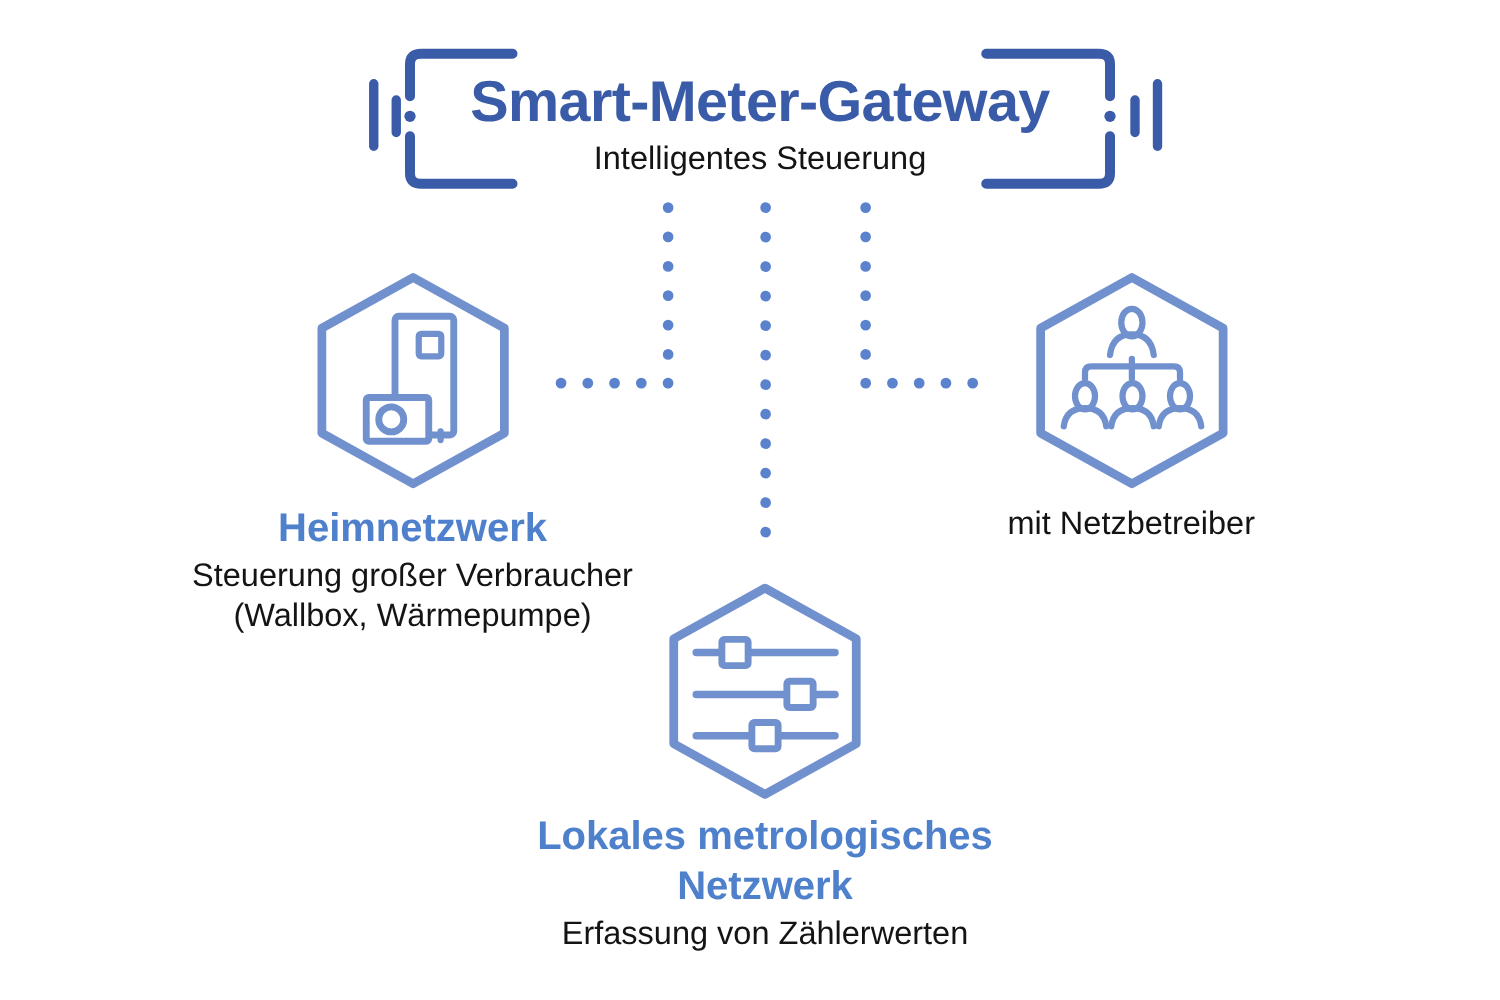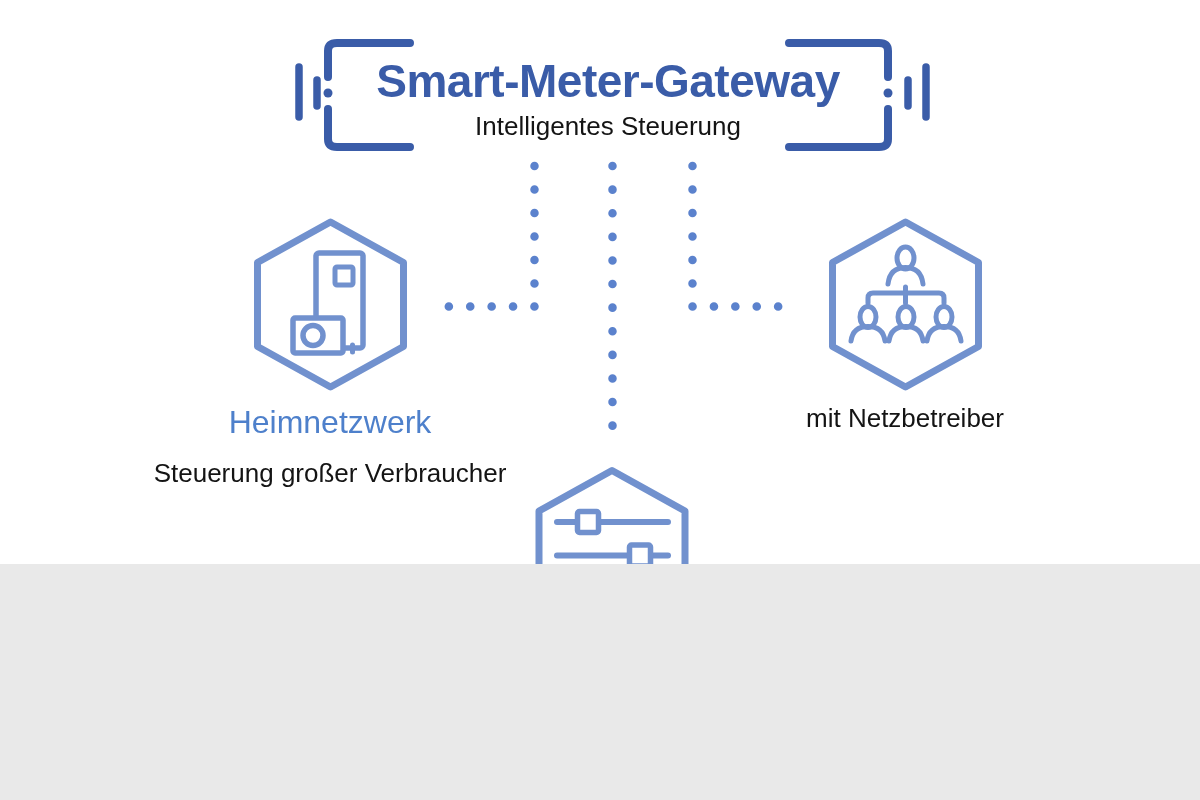--- a/index.html
+++ b/index.html
@@ -9,21 +9,21 @@
     --hex-blue:#7191CE;
     --dot-blue:#5B82CD;
     --heading-blue:#4E80CB;
     --text-black:#141414;
     --background:#FFFFFF;
   }
   html,body{margin:0;padding:0;}
   body{background:#e9e9e9;}
   .stage{
     position:relative;
-    width:1200px;height:564px;
+    width:1200px;height:800px;
     background:var(--background);
     overflow:hidden;
     font-family:"Liberation Sans","DejaVu Sans",sans-serif;
   }
   .art{position:absolute;left:0;top:0;}
 
   
   .frame{stroke:var(--frame-blue);fill:none;stroke-width:8;stroke-linecap:round;stroke-linejoin:round;}
   .bar{stroke:var(--frame-blue);stroke-width:7.5;stroke-linecap:round;}
   .framedot{fill:var(--frame-blue);}
@@ -37,23 +37,23 @@
 
   
   .title-block{position:absolute;left:308px;top:57px;width:600px;text-align:center;}
   .main-title{font-size:46px;font-weight:700;letter-spacing:-0.5px;line-height:48px;color:var(--title-blue);}
   .subtitle{font-size:26px;line-height:30px;margin-top:6px;color:var(--text-black);}
 
   .node-label{position:absolute;text-align:center;}
   .node-label.left{left:80px;top:402px;width:500px;}
   .node-label.right{left:655px;top:402px;width:500px;}
   .node-label.bottom{left:392px;top:648px;width:440px;}
-  .node-heading{font-size:32px;font-weight:400;line-height:40px;color:var(--heading-blue);}
+  .node-heading{font-size:32px;font-weight:700;line-height:40px;color:var(--heading-blue);}
   .node-sub{font-size:26px;line-height:32px;color:var(--text-black);}
-  .node-sub.first{margin-top:15px;}
+  .node-sub.first{margin-top:2px;}
 </style>
 </head>
 <body>
 
 <div class="stage">
 
   <svg class="art" width="1200" height="800" viewBox="0 0 1200 800">
 
     <g>
       <g>
@@ -121,20 +121,25 @@
   </svg>
 
   <div class="title-block">
     <div class="main-title">Smart-Meter-Gateway</div>
     <div class="subtitle">Intelligentes Steuerung</div>
   </div>
 
   <div class="node-label left">
     <div class="node-heading">Heimnetzwerk</div>
     <div class="node-sub first">Steuerung großer Verbraucher</div>
+    <div class="node-sub">(Wallbox, Wärmepumpe)</div>
   </div>
 
   <div class="node-label right">
     <div class="node-sub">mit Netzbetreiber</div>
   </div>
 
+  <div class="node-label bottom">
+    <div class="node-heading">Lokales metrologisches Netzwerk</div>
+    <div class="node-sub first">Erfassung von Zählerwerten</div>
+  </div>
 
 </div>
 
 </body></html>

